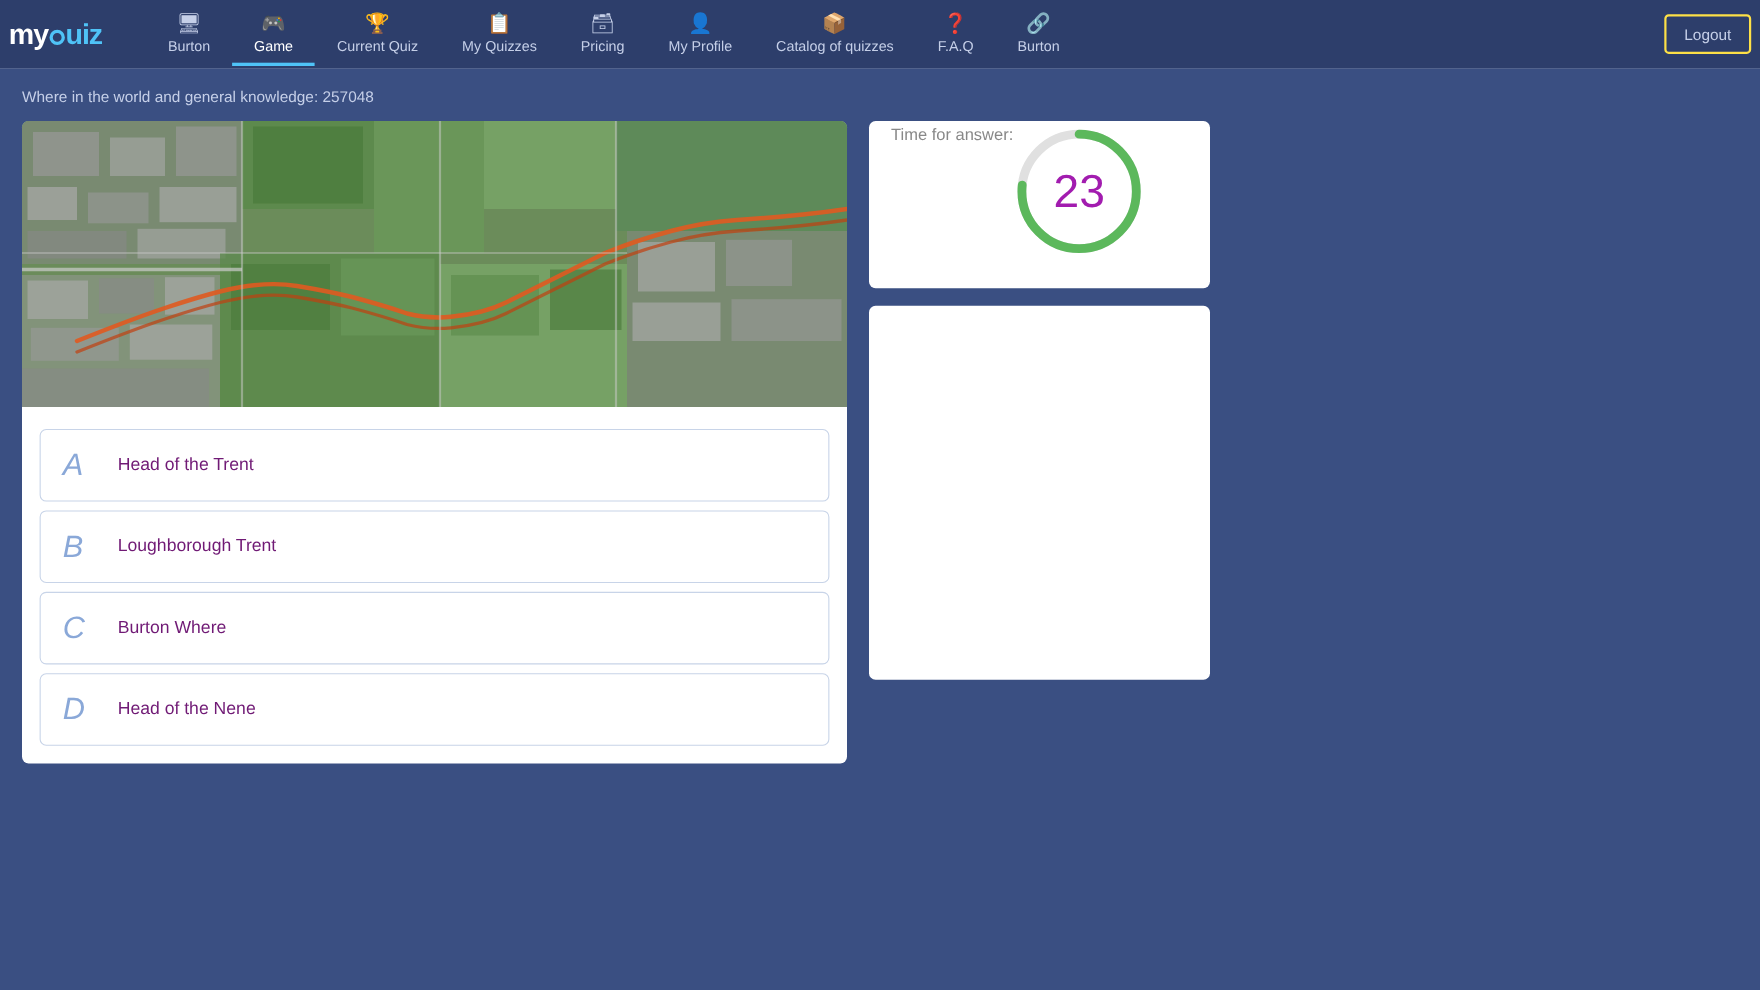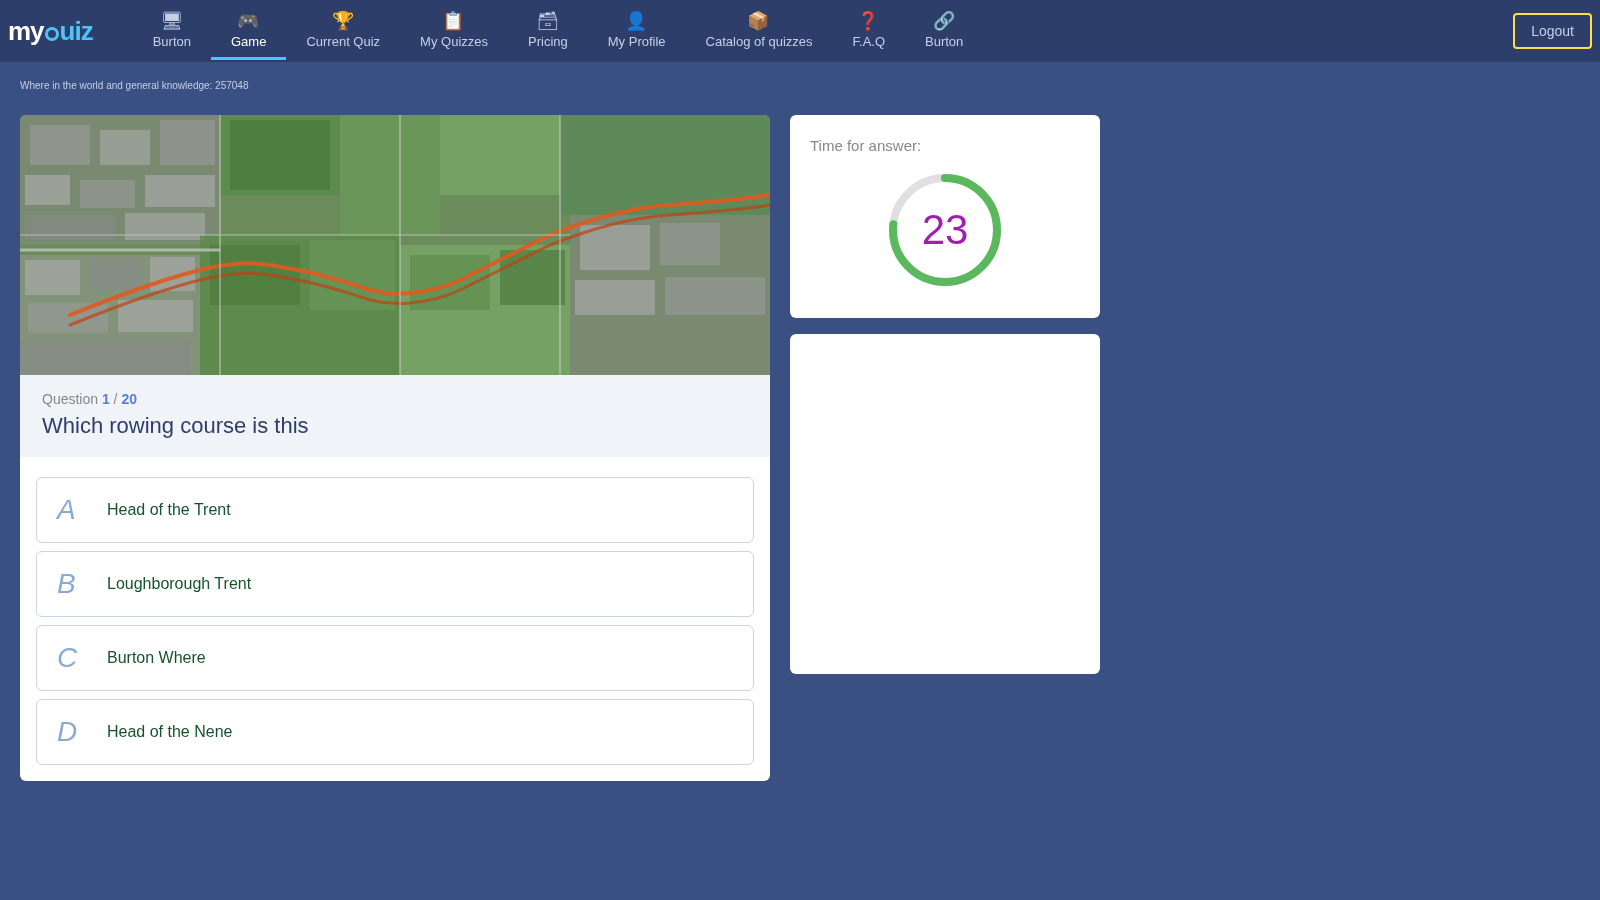--- a/index.html
+++ b/index.html
@@ -76,22 +76,22 @@
     }
 
     
     .main-bg {
       background: #3a4f82;
       padding: 18px 20px 0 20px;
       min-height: 838px;
     }
     .breadcrumb {
       color: #c5cfe8;
-      font-size: 10px;
-      margin-bottom: 24px;
+      font-size: 14px;
+      margin-bottom: 14px;
       font-weight: 500;
     }
 
     .content-area {
       display: flex;
       gap: 20px;
       align-items: flex-start;
     }
 
     
@@ -151,36 +151,36 @@
     .answer-letter {
       font-size: 28px;
       font-weight: 300;
       color: #8aa8d8;
       margin-right: 18px;
       min-width: 32px;
       font-style: italic;
     }
     .answer-text {
       font-size: 16px;
-      color: #14532d;
+      color: #701a75;
     }
 
     
     .side-panel {
       width: 310px;
       display: flex;
       flex-direction: column;
       gap: 16px;
     }
     .timer-card {
       background: white;
       border-radius: 6px;
-      padding: 22px 20px 28px 20px;
-      display: flex;
-      flex-direction: column;
+      padding: 4px 20px 28px 20px;
+      display: flex;
+      flex-direction: row;
       align-items: center;
     }
     .timer-label {
       color: #888;
       font-size: 15px;
       margin-bottom: 16px;
       align-self: flex-start;
     }
     .timer-circle-container {
       position: relative;
@@ -320,26 +320,20 @@
           <path d="M 50 210 Q 100 190 130 180 Q 160 170 180 165 Q 220 155 250 160 Q 280 165 300 170 Q 330 178 350 185 Q 370 190 390 188 Q 420 185 440 175 Q 460 165 480 155 Q 510 140 530 130 Q 560 118 590 110 Q 620 102 650 100 Q 680 98 710 95 Q 730 93 750 90" stroke="#c04010" stroke-width="3" fill="none" stroke-linecap="round" opacity="0.7"></path>
 
           <line x1="0" y1="135" x2="200" y2="135" stroke="#ccc" stroke-width="3" opacity="0.7"></line>
           <line x1="200" y1="0" x2="200" y2="260" stroke="#ccc" stroke-width="2" opacity="0.5"></line>
           <line x1="380" y1="0" x2="380" y2="260" stroke="#ccc" stroke-width="2" opacity="0.5"></line>
           <line x1="540" y1="0" x2="540" y2="260" stroke="#ccc" stroke-width="2" opacity="0.5"></line>
           <line x1="0" y1="120" x2="550" y2="120" stroke="#ccc" stroke-width="2" opacity="0.4"></line>
         </svg>
       </div>
 
-      <div class="question-section">
-        <div class="question-number">
-          Question <span id="q-num">1</span> / <span id="q-total">20</span>
-        </div>
-        <div class="question-text">Which rowing course is this</div>
-      </div>
 
       <div class="answers-section">
         <div class="answer-option" id="answer-0">
           <span class="answer-letter">A</span>
           <span class="answer-text" id="ans-text-0">Head of the Trent</span>
         </div>
         <div class="answer-option" id="answer-1">
           <span class="answer-letter">B</span>
           <span class="answer-text" id="ans-text-1">Loughborough Trent</span>
         </div>

